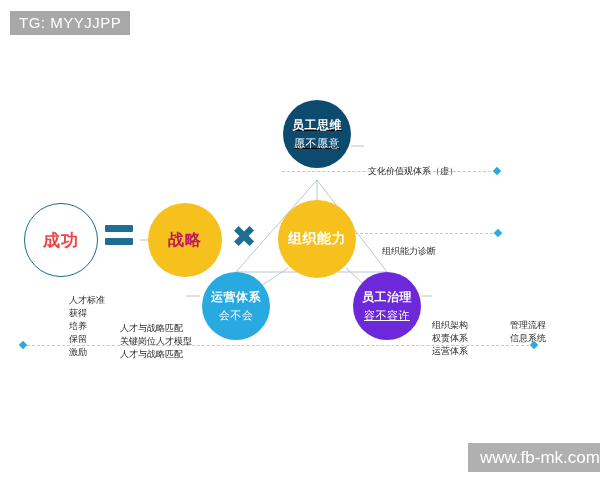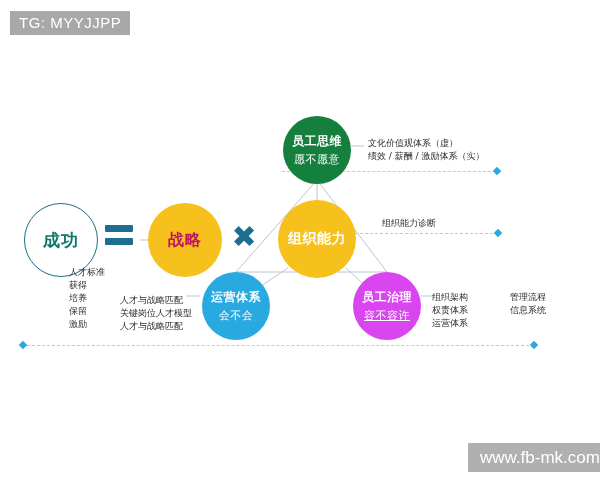--- a/index.html
+++ b/index.html
@@ -81,21 +81,21 @@
   
   .node-success {
     left: 24px;
     top: 203px;
     width: 74px;
     height: 74px;
     border: 1.4px solid #1b6e8c;
     background: #ffffff;
   }
   .node-success .l1 {
-    color: #0f766e;
+    color: #ef4444;
     font-size: 17px;
     font-weight: bold;
     letter-spacing: 1px;
   }
 
   
   .node-strategy {
     left: 148px;
     top: 203px;
     width: 74px;
@@ -120,40 +120,41 @@
   .node-orgcap .l1 {
     color: #ffffff;
     font-size: 14px;
     font-weight: bold;
     letter-spacing: 0.5px;
   }
 
   
   .node-mindset {
     left: 283px;
-    top: 116px;
+    top: 100px;
     width: 68px;
     height: 68px;
-    background: #15803d;
+    background: #0c4a6e;
+    text-decoration: underline;
   }
   
   .node-ability {
     left: 202px;
     top: 272px;
     width: 68px;
     height: 68px;
     background: #28a9e0;
   }
   
   .node-governance {
     left: 353px;
     top: 272px;
     width: 68px;
     height: 68px;
-    background: #d946ef;
+    background: #6d28d9;
   }
   .node-blue .l1 {
     color: #ffffff;
     font-size: 12px;
     font-weight: bold;
     letter-spacing: 0.5px;
     margin-bottom: 2px;
   }
   .node-blue .l2 {
     color: #ffffff;
@@ -195,20 +196,21 @@
   }
 
   
   .anno {
     position: absolute;
     color: #2a2a2a;
     font-size: 9px;
     line-height: 13px;
     white-space: nowrap;
     font-family: "DejaVu Sans", "Liberation Sans", sans-serif;
+    margin-top: 28px;
   }
   .anno div { white-space: nowrap; }
 
   .anno-culture { left: 368px; top: 137px; }
   .anno-diag    { left: 382px; top: 217px; }
   .anno-talent1 { left: 69px;  top: 266px; }
   .anno-talent2 { left: 120px; top: 294px; }
   .anno-org1    { left: 432px; top: 291px; }
   .anno-org2    { left: 510px; top: 291px; }
 
@@ -294,21 +296,20 @@
     <span class="l2">会不会</span>
   </div>
 
   <div class="node node-blue node-governance">
     <span class="l1">员工治理</span>
     <span class="l2">容不容许</span>
   </div>
 
   <div class="anno anno-culture">
     <div>文化价值观体系（虚）</div>
-    <div>绩效 / 薪酬 / 激励体系（实）</div>
   </div>
 
   <div class="anno anno-diag">
     <div>组织能力诊断</div>
   </div>
 
   <div class="anno anno-talent1">
     <div>人才标准</div>
     <div>获得</div>
     <div>培养</div>

